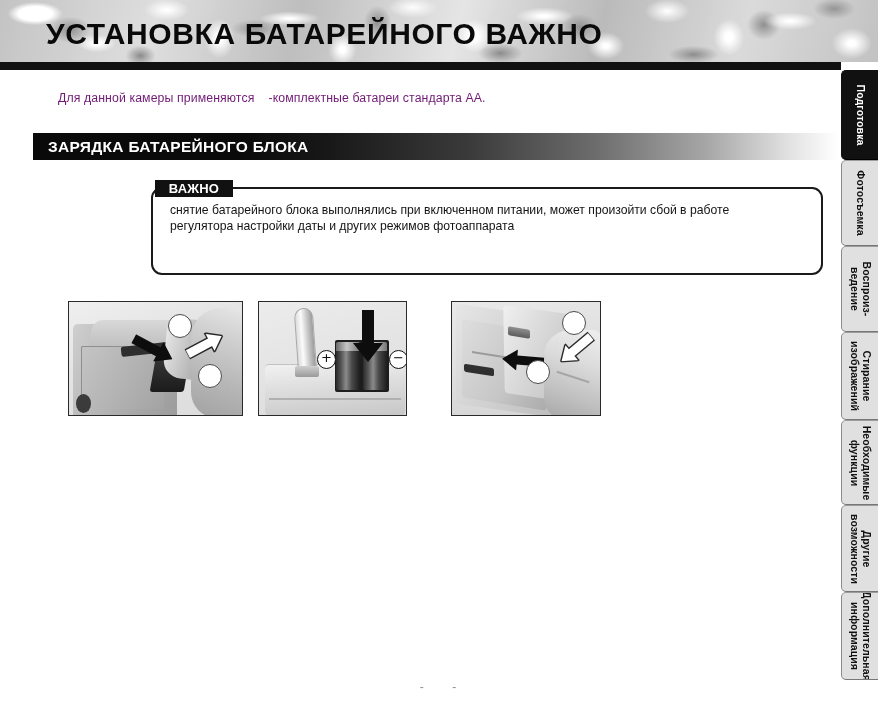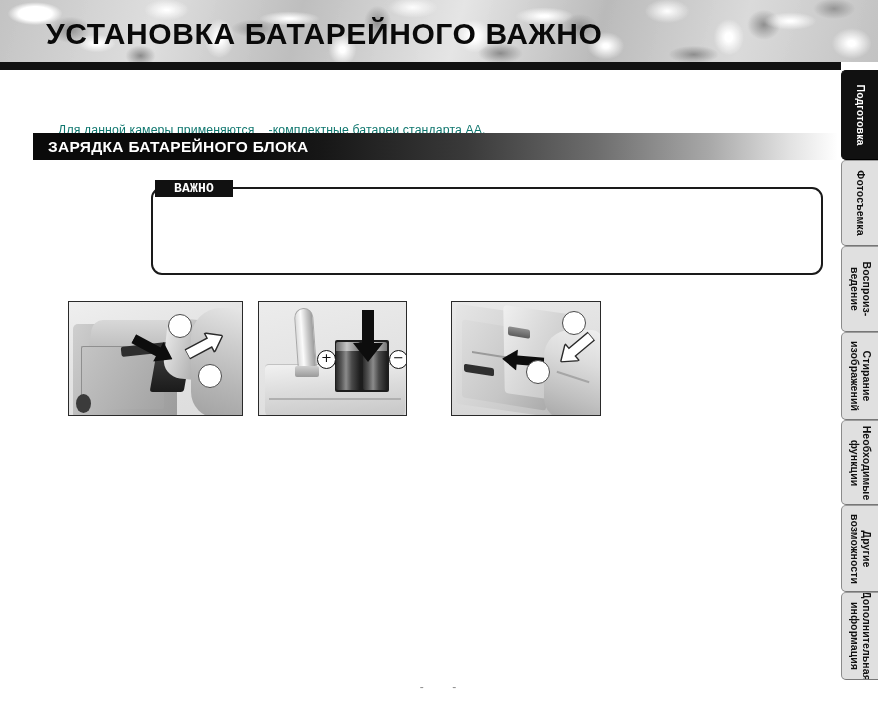--- a/index.html
+++ b/index.html
@@ -78,24 +78,23 @@
     height: 8px;
     background: #111111;
   }
 
   
   #intro-text {
     position: absolute;
     left: 58px;
     top: 91px;
     font-size: 12.3px;
-    color: #0f766e;
+    color: #701a75;
     white-space: pre;
     letter-spacing: 0.1px;
-    margin-top: 32px;
   }
 
   
   #section-bar {
     position: absolute;
     left: 33px;
     top: 133px;
     width: 805px;
     height: 27px;
     background: linear-gradient(to right, #0a0a0a 0%, #0a0a0a 26%, #171717 36%, #3a3a3a 54%, #6d6d6d 70%, #a8a8a8 84%, #e2e2e2 94%, #ffffff 100%);
@@ -130,21 +129,20 @@
     width: 78px;
     height: 17px;
     background: #111111;
     color: #ffffff;
     font-size: 13px;
     font-weight: bold;
     letter-spacing: 0.2px;
     text-align: center;
     line-height: 17px;
     box-sizing: border-box;
-    font-family: Liberation Mono, monospace;
   }
   #important-body {
     position: absolute;
     left: 170px;
     top: 203px;
     width: 625px;
     font-size: 12.2px;
     line-height: 15.5px;
     color: #141414;
   }
@@ -421,20 +419,22 @@
 
 <div id="intro-text">Для данной камеры применяются    -комплектные батареи стандарта АА.</div>
 
 <div id="section-bar">
   <div id="section-bar-title">ЗАРЯДКА БАТАРЕЙНОГО БЛОКА</div>
 </div>
 
 <div id="important-box"></div>
 <div id="important-label">ВАЖНО</div>
 <div id="important-body">
+  <p>снятие батарейного блока выполнялись при включенном питании, может произойти сбой в работе</p>
+  <p>регулятора настройки даты и других режимов фотоаппарата</p>
 </div>
 
 <div class="photo" id="photo-1">
   <div class="photo-inner">
     <div class="bg"></div>
     <div class="body-main"></div>
     <div class="body-panel"></div>
     <div class="body-top"></div>
     <div class="hinge-dark"></div>
     <div class="slot-dark"></div>

